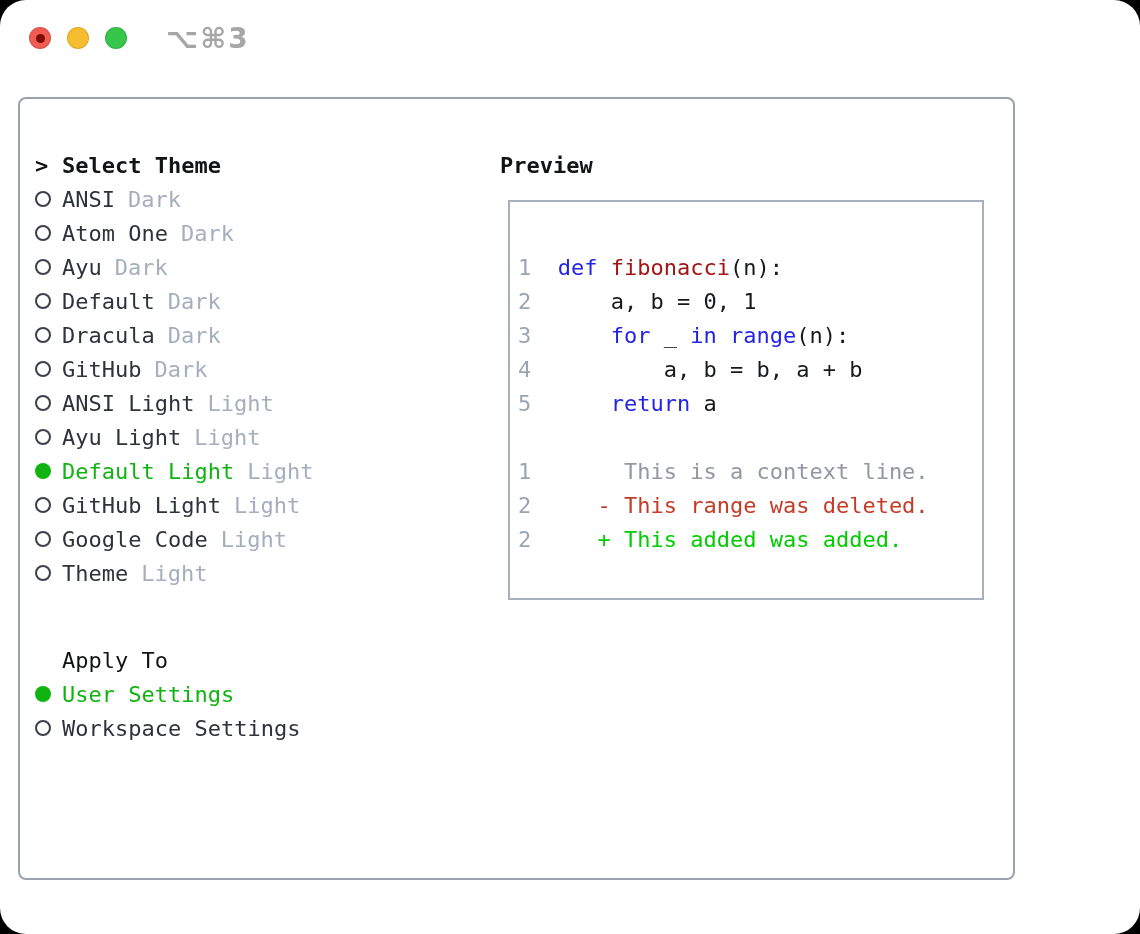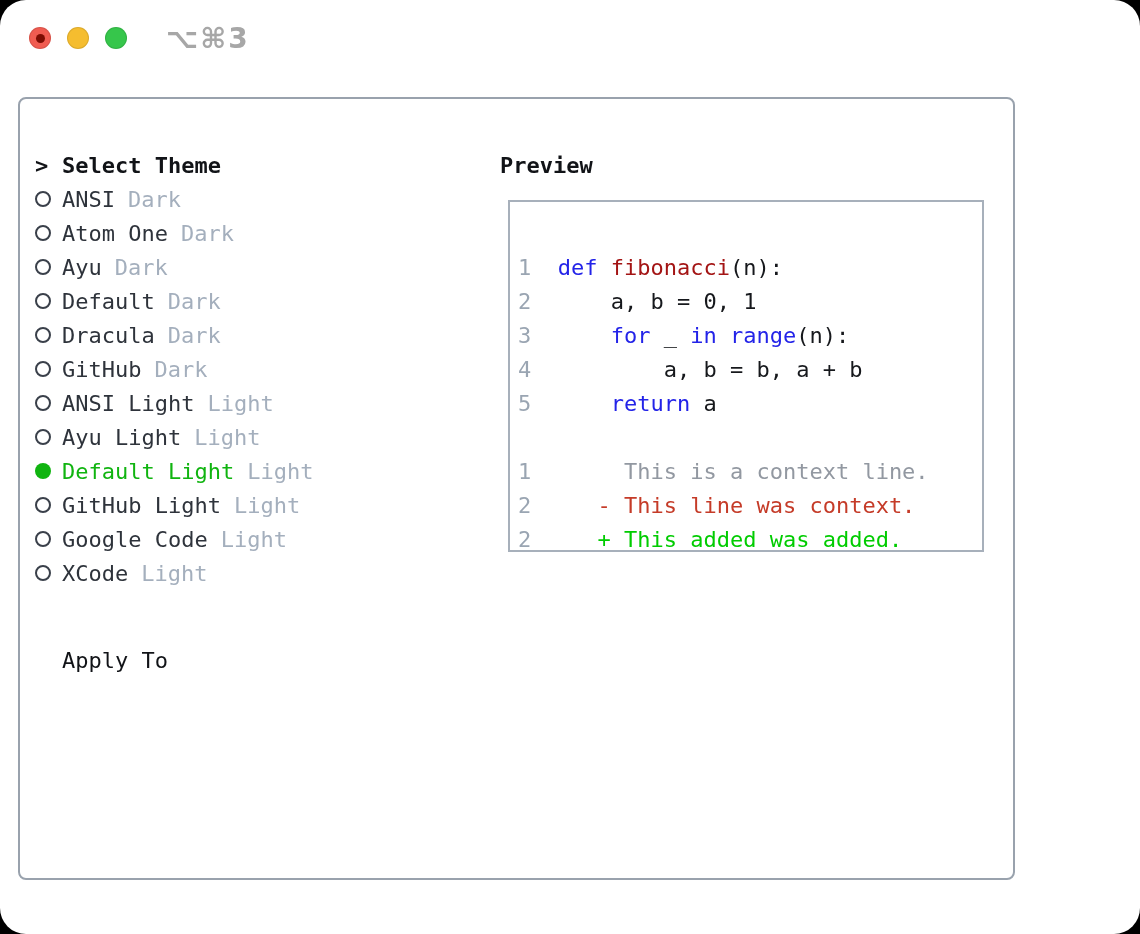--- a/index.html
+++ b/index.html
@@ -30,21 +30,21 @@
   .dot.open{width:12px;height:12px;border:2px solid var(--radio-stroke);}
   .dot.filled{width:16px;height:16px;background:var(--accent-green);}
   .t-var{margin-left:13px;color:var(--variant-gray);}
   .row.selected .t-name{color:var(--accent-green);}
   .row.selected .a-name{color:var(--accent-green);}
   .hint{position:absolute;left:18px;top:661px;width:430px;font-size:22px;line-height:34px;
     color:var(--hint-gray);}
   
   .preview-title{position:absolute;left:480px;top:49px;height:34px;display:flex;align-items:center;
     font-size:22px;font-weight:bold;color:var(--heading-black);}
-  .preview-box{position:absolute;left:488px;top:101px;width:476px;height:352px;box-sizing:border-box;
+  .preview-box{position:absolute;left:488px;top:101px;width:476px;height:400px;box-sizing:border-box;
     border:2px solid var(--preview-border);background:#fff;}
   .code{padding:49px 0 0 8px;font-size:22px;line-height:34px;}
   .cline{white-space:pre;min-height:34px;}
   .ln{color:var(--line-number-gray);}
   .tok-keyword{color:var(--keyword-blue);}
   .tok-function{color:var(--function-red);}
   .tok-plain{color:var(--code-text);}
   .diff-context{color:var(--context-gray);}
   .diff-deleted{color:var(--deleted-red);}
   .diff-added{color:var(--added-green);}
@@ -75,42 +75,46 @@
           <div class="row"><span class="marker"><span class="dot open"></span></span><span class="t-name">Atom One</span><span class="t-var">Dark</span></div>
           <div class="row"><span class="marker"><span class="dot open"></span></span><span class="t-name">Ayu</span><span class="t-var">Dark</span></div>
           <div class="row"><span class="marker"><span class="dot open"></span></span><span class="t-name">Default</span><span class="t-var">Dark</span></div>
           <div class="row"><span class="marker"><span class="dot open"></span></span><span class="t-name">Dracula</span><span class="t-var">Dark</span></div>
           <div class="row"><span class="marker"><span class="dot open"></span></span><span class="t-name">GitHub</span><span class="t-var">Dark</span></div>
           <div class="row"><span class="marker"><span class="dot open"></span></span><span class="t-name">ANSI Light</span><span class="t-var">Light</span></div>
           <div class="row"><span class="marker"><span class="dot open"></span></span><span class="t-name">Ayu Light</span><span class="t-var">Light</span></div>
           <div class="row selected"><span class="marker"><span class="dot filled"></span></span><span class="t-name">Default Light</span><span class="t-var">Light</span></div>
           <div class="row"><span class="marker"><span class="dot open"></span></span><span class="t-name">GitHub Light</span><span class="t-var">Light</span></div>
           <div class="row"><span class="marker"><span class="dot open"></span></span><span class="t-name">Google Code</span><span class="t-var">Light</span></div>
-          <div class="row"><span class="marker"><span class="dot open"></span></span><span class="t-name">XCode</span><span class="t-var">Light</span></div>
+          <div class="row"><span class="marker"><span class="dot open"></span></span><span class="t-name">Theme</span><span class="t-var">Light</span></div>
         </div>
     </div>
 
     <div class="apply">
       <div class="row">
         <span class="marker"></span>
         <span class="h2">Apply To</span>
       </div>
+      <div id="apply-rows">
+          <div class="row selected"><span class="marker"><span class="dot filled"></span></span><span class="a-name">User Settings</span></div>
+          <div class="row"><span class="marker"><span class="dot open"></span></span><span class="a-name">Workspace Settings</span></div>
+        </div>
     </div>
 
 
     <div class="preview-title">Preview</div>
 
     <div class="preview-box">
       <div class="code" id="code-block">
           <div class="cline"><span class="ln">1  </span><span class="tok-keyword">def</span><span class="tok-plain"> </span><span class="tok-function">fibonacci</span><span class="tok-plain">(n):</span></div>
           <div class="cline"><span class="ln">2  </span><span class="tok-plain">    a, b = 0, 1</span></div>
           <div class="cline"><span class="ln">3  </span><span class="tok-plain">    </span><span class="tok-keyword">for</span><span class="tok-plain"> _ </span><span class="tok-keyword">in</span><span class="tok-plain"> </span><span class="tok-keyword">range</span><span class="tok-plain">(n):</span></div>
           <div class="cline"><span class="ln">4  </span><span class="tok-plain">        a, b = b, a + b</span></div>
           <div class="cline"><span class="ln">5  </span><span class="tok-plain">    </span><span class="tok-keyword">return</span><span class="tok-plain"> a</span></div>
           <div class="cline"></div>
           <div class="cline"><span class="ln">1     </span><span class="diff-context">  This is a context line.</span></div>
-          <div class="cline"><span class="ln">2     </span><span class="diff-deleted">- This line was context.</span></div>
+          <div class="cline"><span class="ln">2     </span><span class="diff-deleted">- This range was deleted.</span></div>
           <div class="cline"><span class="ln">2     </span><span class="diff-added">+ This added was added.</span></div>
         </div>
     </div>
 
   </div>
 </div>
 
 </body></html>

